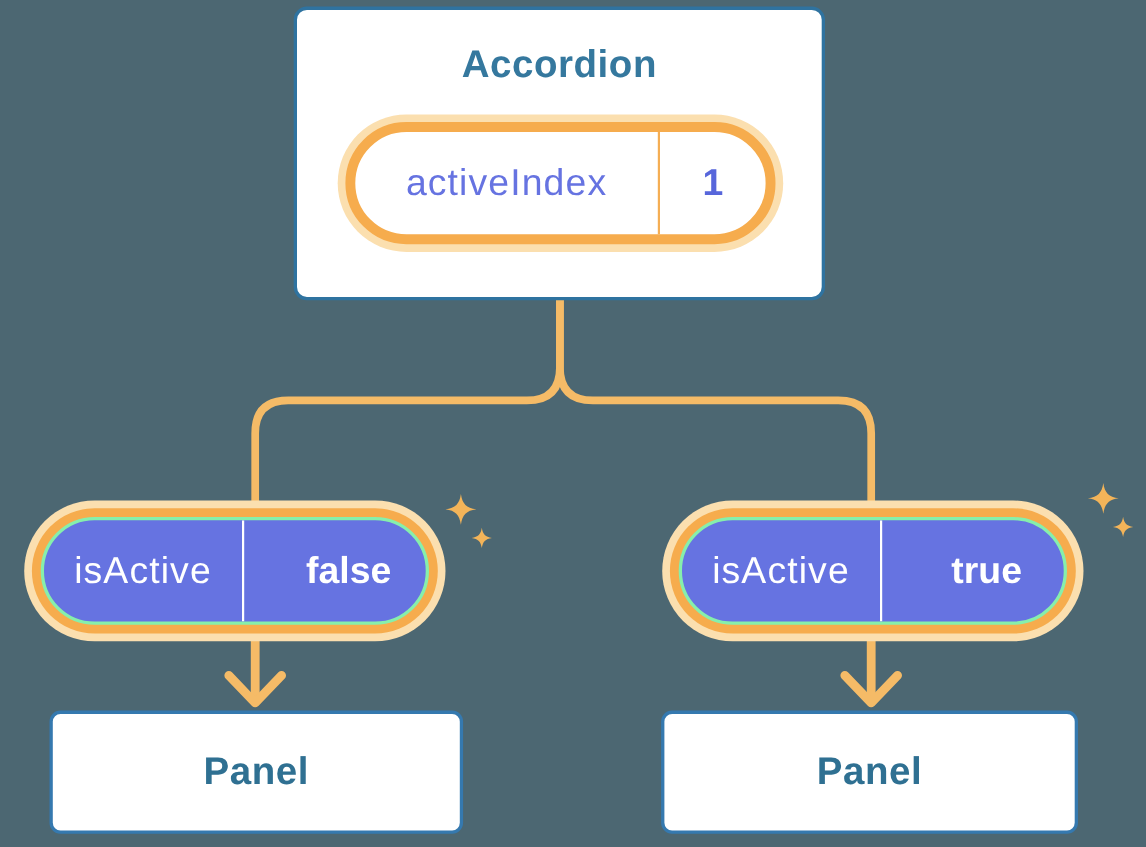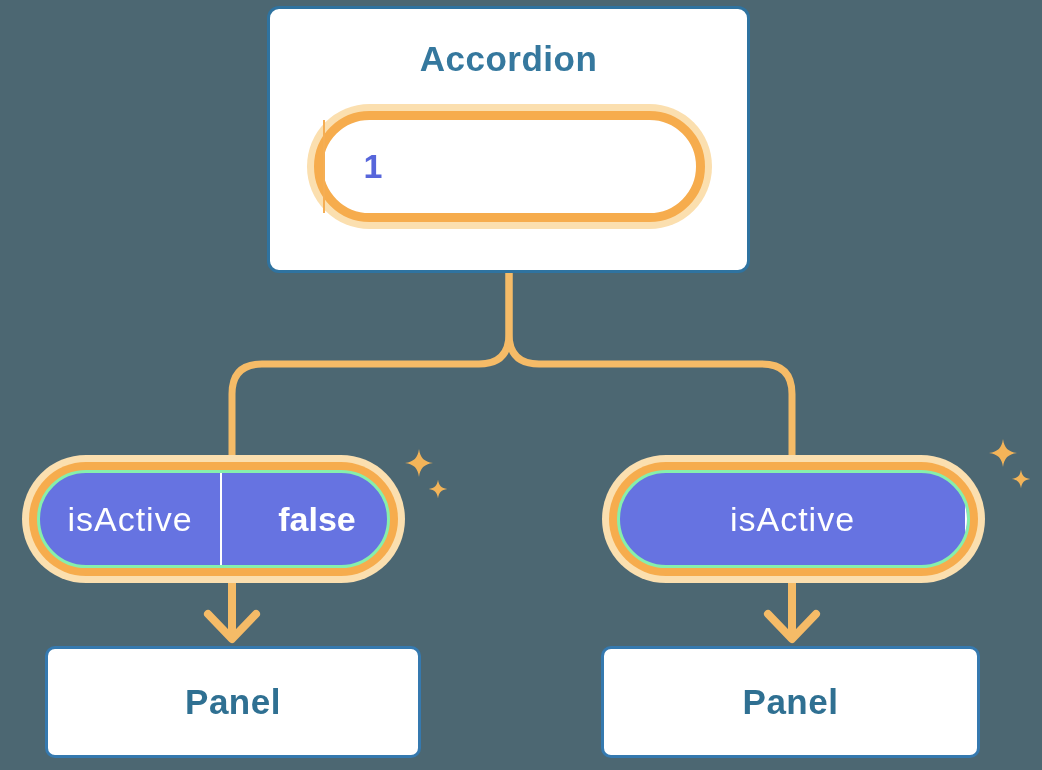--- a/index.html
+++ b/index.html
@@ -130,31 +130,33 @@
         <use href="#sparkle" transform="translate(1021,479) scale(0.66)"></use>
       </g>
     </g>
   </svg>
 
   <div class="card">
     <div class="card-title">Accordion</div>
   </div>
 
   <div class="state-pill">
+    <div class="cell-name">activeIndex</div>
     <div class="divider"></div>
     <div class="cell-value">1</div>
   </div>
 
   <div class="prop-pill left">
     <div class="cell-name">isActive</div>
     <div class="divider"></div>
     <div class="cell-value">false</div>
   </div>
 
   <div class="prop-pill right">
     <div class="cell-name">isActive</div>
     <div class="divider"></div>
+    <div class="cell-value">true</div>
   </div>
 
   <div class="panel left">Panel</div>
   <div class="panel right">Panel</div>
 
 </div>
 
 </body></html>

